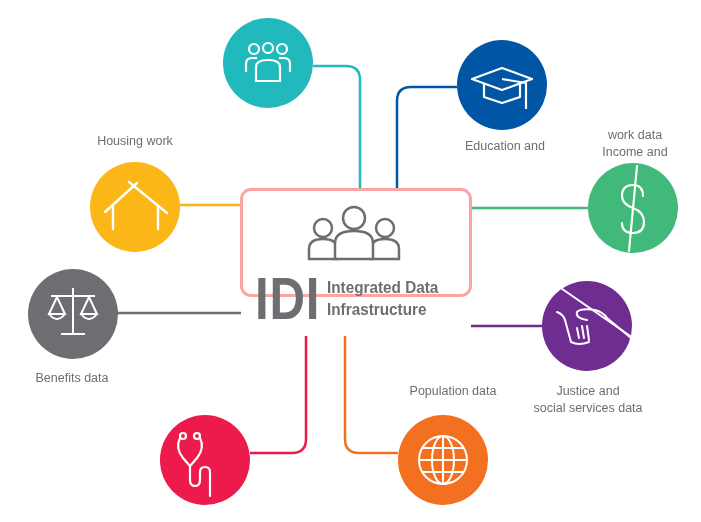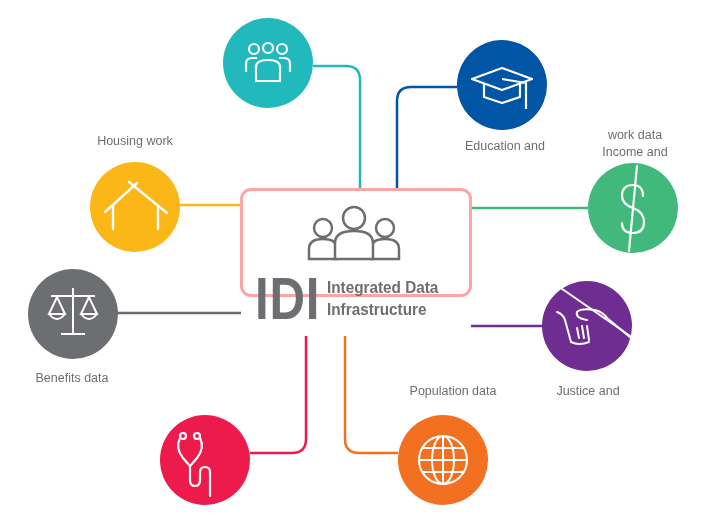--- a/index.html
+++ b/index.html
@@ -135,20 +135,21 @@
       <path d="M14 4 L92 58"></path>
       <path d="M16 32 Q22 34 24 40 L30 62 Q38 66 48 62"></path>
       <path d="M46 40 Q34 38 36 32 Q40 28 54 30 Q62 32 66 38 L90 58"></path>
       <path d="M36 48 L38 58"></path>
       <path d="M41 46 L43 58"></path>
       <path d="M46 46 L48 60"></path>
     </g>
   </svg>
   <div class="label" style="left:526px;top:383px;width:124px">
     <span>Justice and</span>
+    <span>social services data</span>
   </div>
 
   <svg width="92" height="92" style="position:absolute;left:159px;top:414px">
     <circle cx="46" cy="46" r="45" fill="#ec1b4b"></circle>
     <g fill="none" stroke="#ffffff" stroke-width="2.2" stroke-linecap="round">
       <circle cx="24" cy="22" r="3"></circle>
       <circle cx="38" cy="22" r="3"></circle>
       <path d="M21 24 Q16 34 24 44 L31 52 L38 44 Q46 34 41 24"></path>
       <path d="M31 52 V66 Q31 72 36 72 Q41 72 41 66 V58 Q41 53 46 53 Q51 53 51 58 V82"></path>
     </g>

